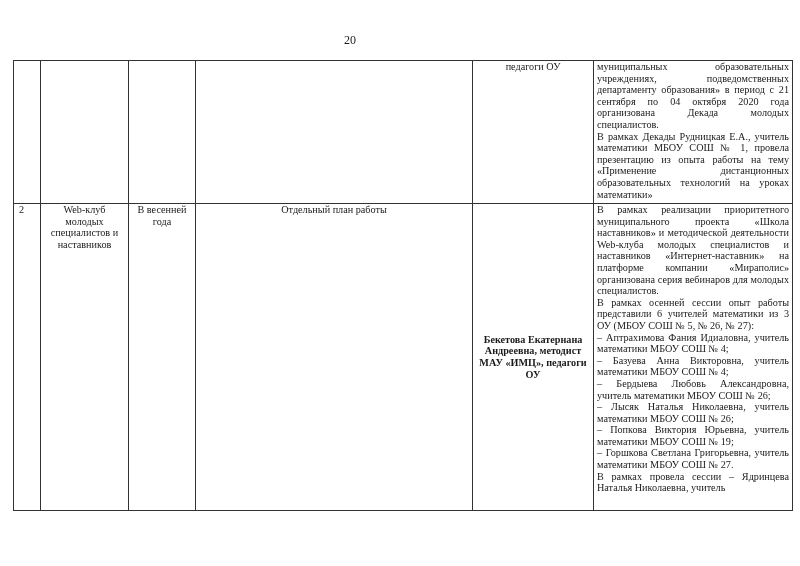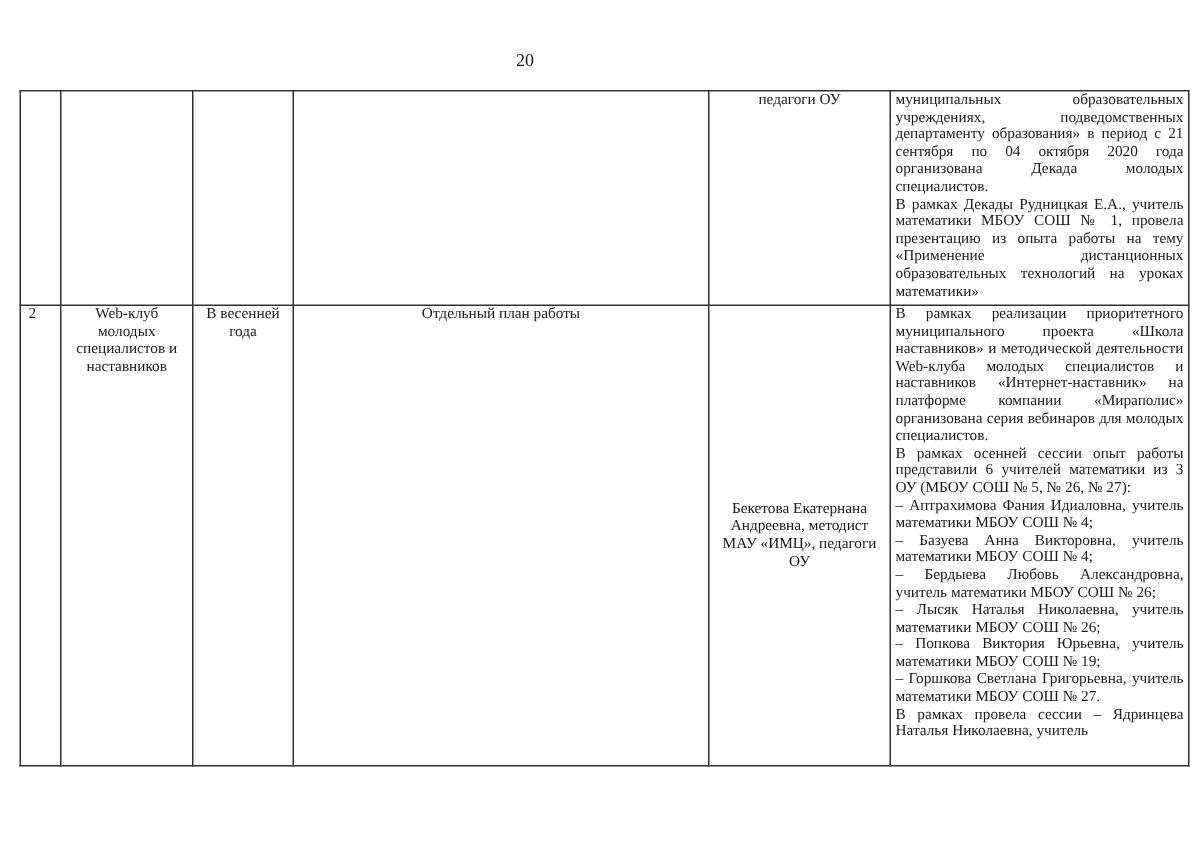--- a/index.html
+++ b/index.html
@@ -8,21 +8,21 @@
   .page-number { position: absolute; top: 33px; left: 0; width: 700px; text-align: center;
                  font-size: 12px; }
   table.doc { position: absolute; top: 60px; left: 13px; width: 779px; border-collapse: collapse;
               table-layout: fixed; font-size: 10.2px; line-height: 11.6px; }
   table.doc td { border: 1px solid #333; vertical-align: top; padding: 0 3px; }
   table.doc tr.r1 { height: 143px; }
   table.doc tr.r2 { height: 307px; }
   .justify { text-align: justify; text-align-last: left; }
   .justify p { margin: 0; }
   .center { text-align: center; }
-  .vmid { vertical-align: middle !important; }
+  .vmid { vertical-align: middle !important; font-weight: bold; }
   .num { padding-left: 5px !important; }
 </style>
 </head>
 <body>
 
 <div class="page-number">20</div>
 
 <table class="doc">
   <colgroup>
     <col style="width:27px">

